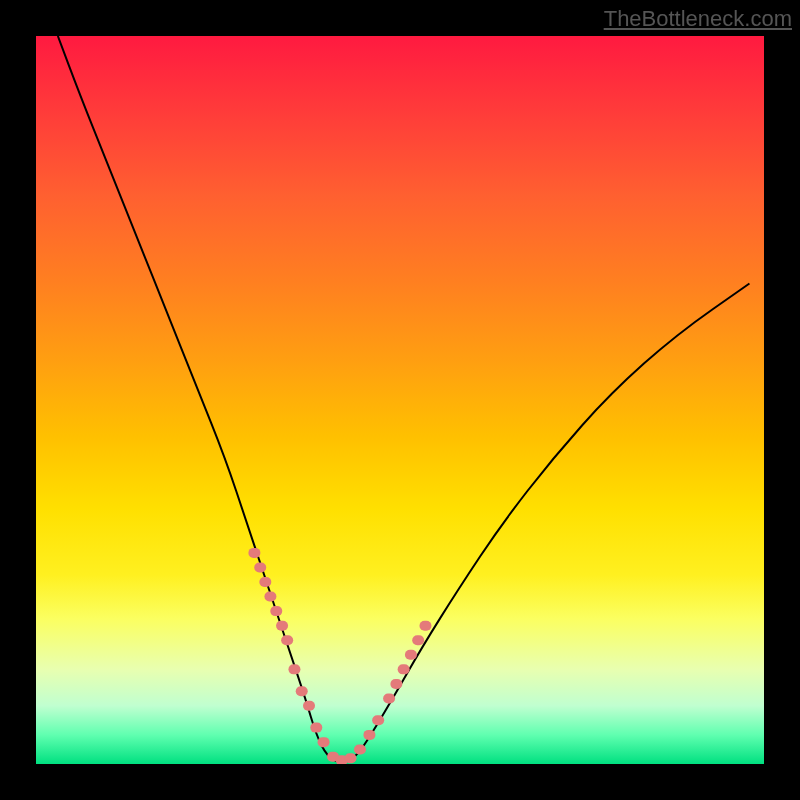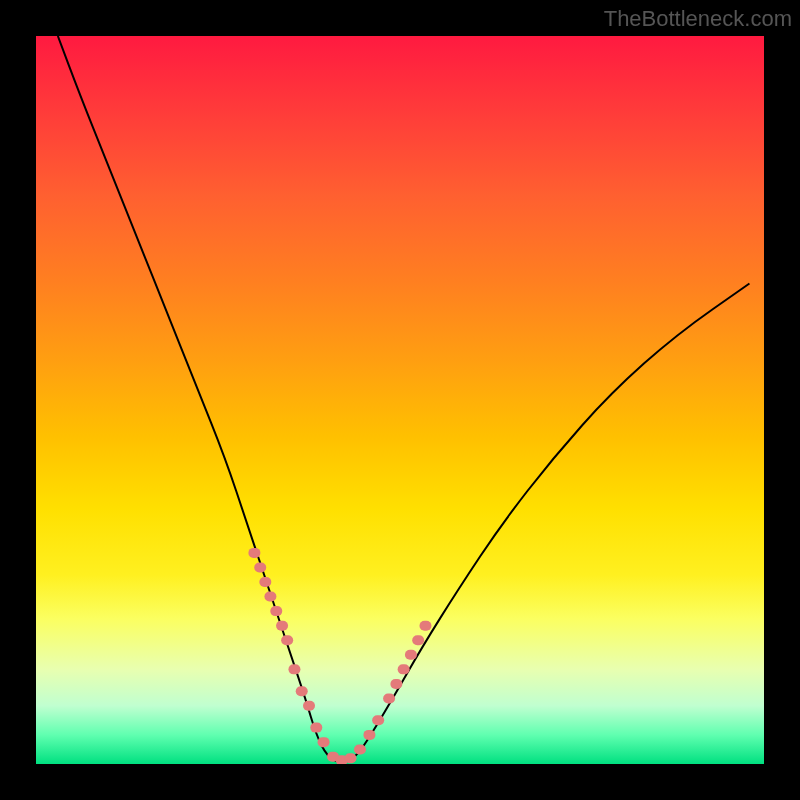--- a/index.html
+++ b/index.html
@@ -38,20 +38,21 @@
       #00e080 100%
     );
   }
   .watermark {
     position: absolute;
     top: 6px;
     right: 8px;
     color: #555;
     font-size: 22px;
     z-index: 10;
+    text-decoration: underline;
   }
   svg.curve-layer {
     position: absolute;
     left: 0;
     top: 0;
     width: 728px;
     height: 728px;
   }
 </style>
 </head>

